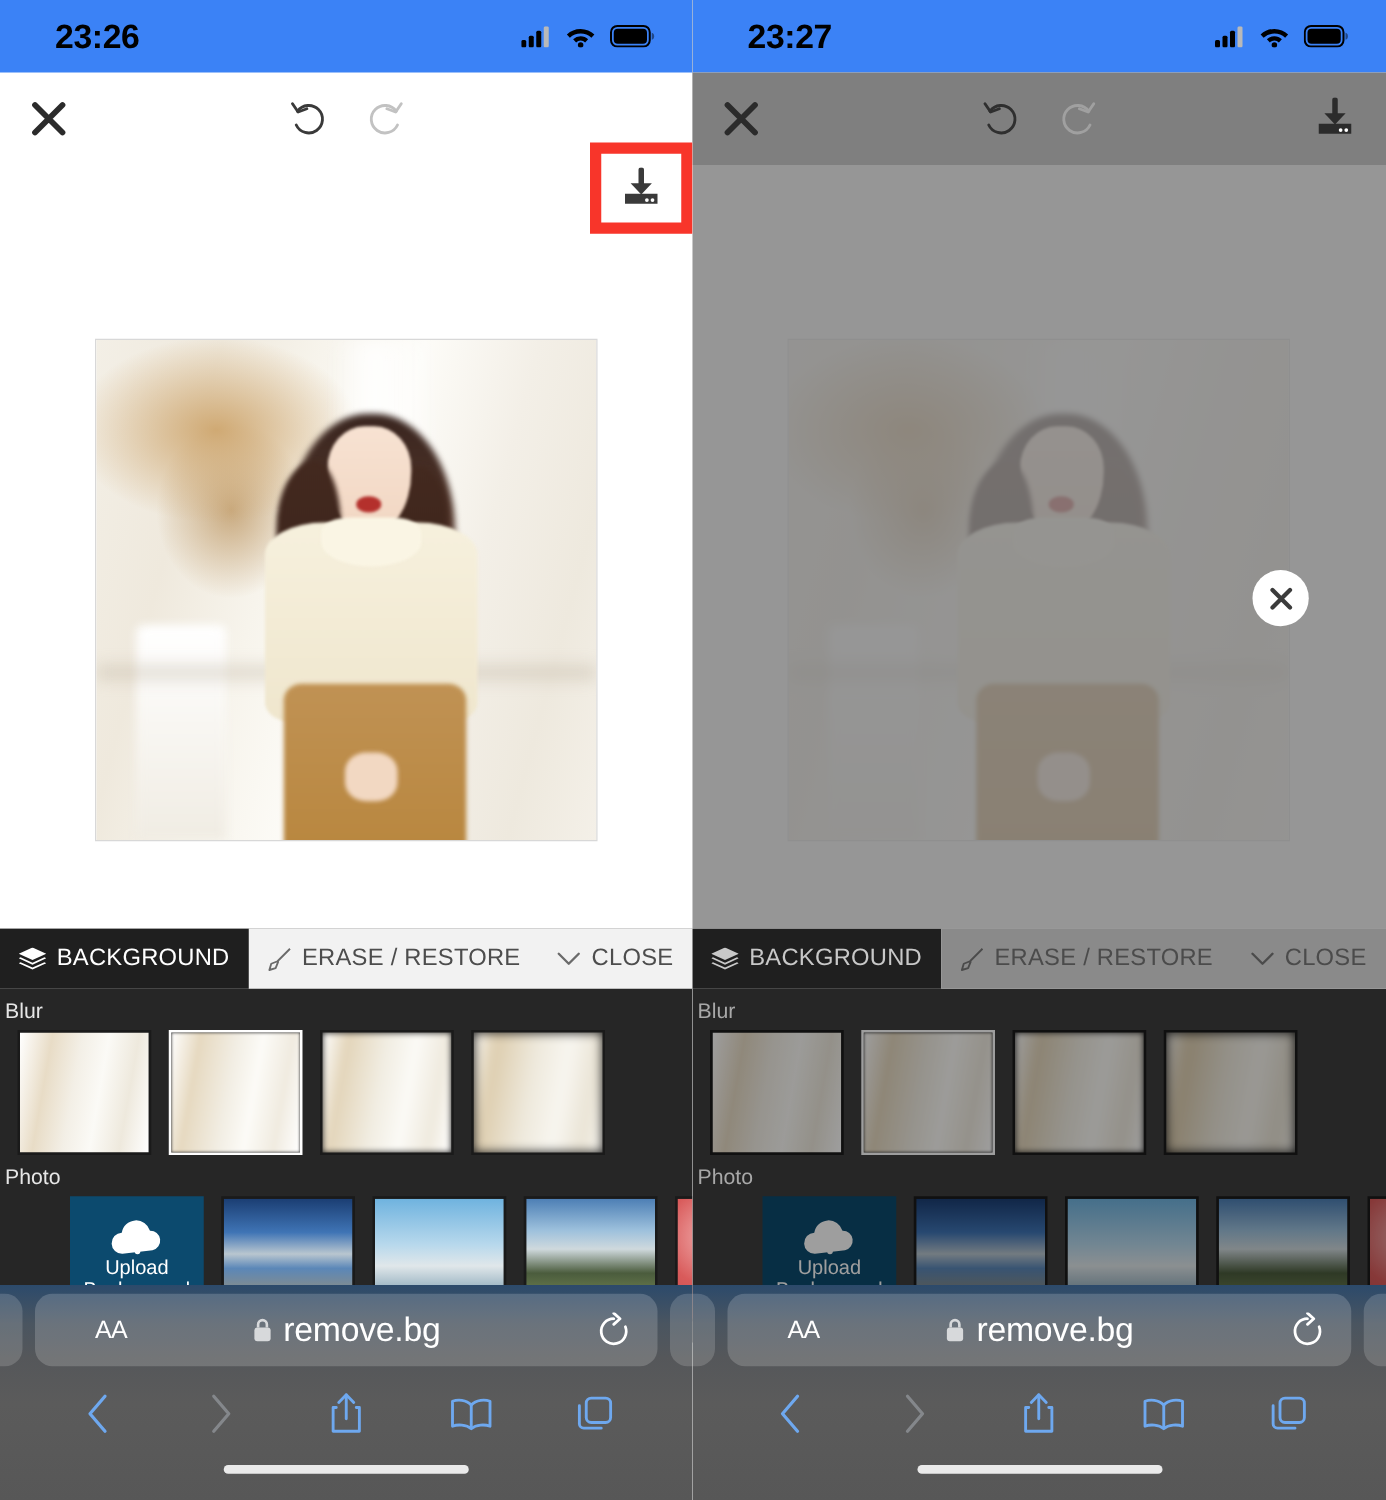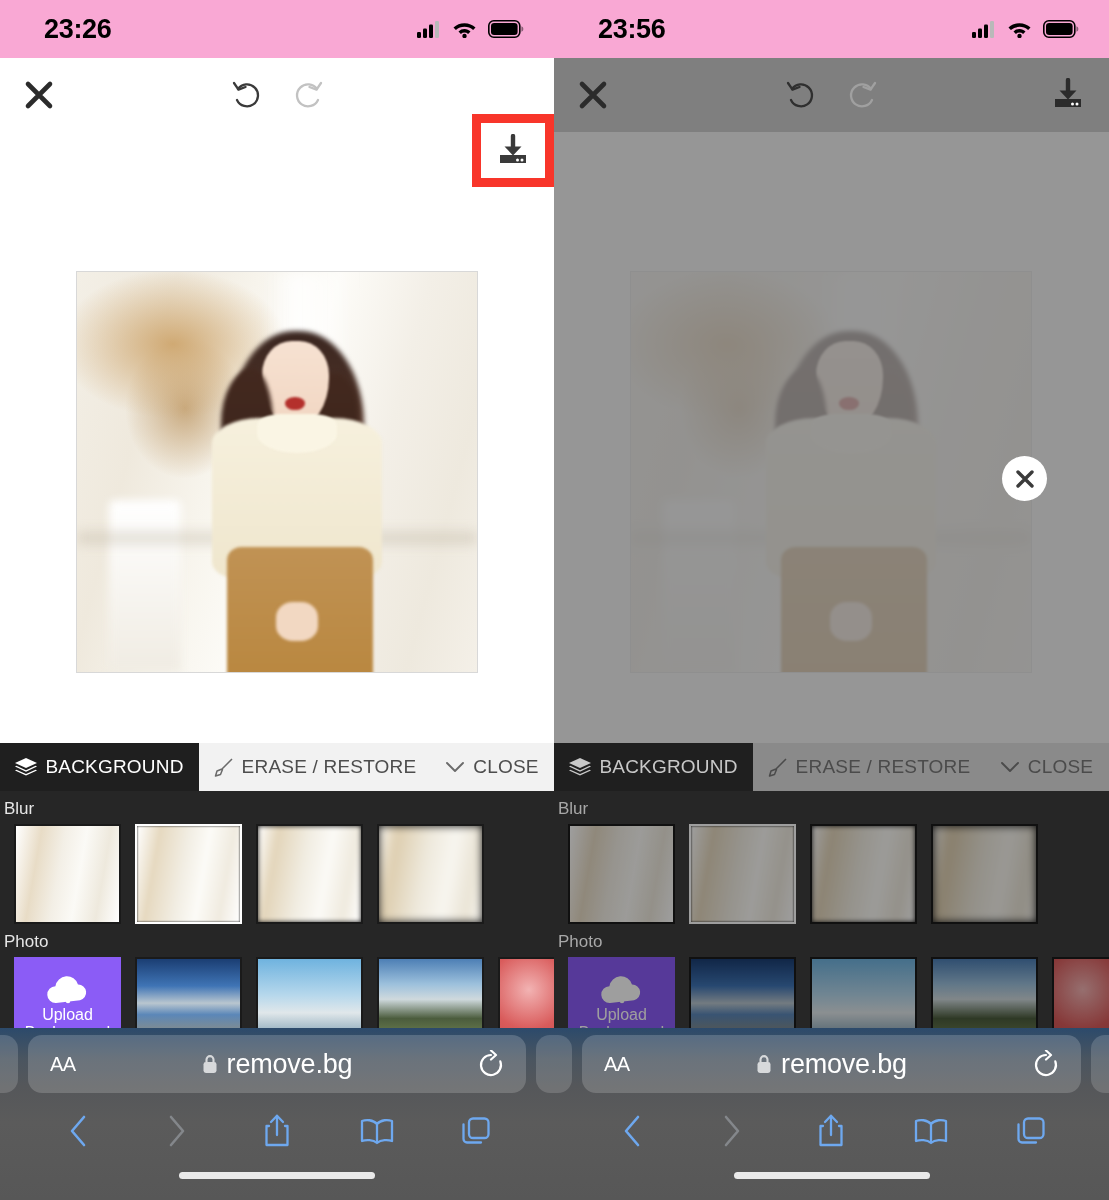--- a/index.html
+++ b/index.html
@@ -20,21 +20,21 @@
     overflow: hidden;
     background: #ffffff;
     flex: 0 0 auto;
   }
   .panel.right { width: 555px; }
 
   
   .statusbar {
     position: relative;
     height: 58px;
-    background: #f9a8d4;
+    background: #3b82f6;
     display: flex;
     align-items: center;
     justify-content: space-between;
     padding: 0 30px 0 44px;
   }
   .status-time {
     font-size: 27px;
     font-weight: bold;
     color: #000;
     letter-spacing: -0.3px;
@@ -173,24 +173,25 @@
     width: 107px; height: 100px;
     flex: 0 0 auto;
     position: relative; overflow: hidden;
     border: 2px solid transparent;
     background: #1a1a1a;
   }
   .thumb.sel { border-color: #ffffff; }
   .thumb .mini { position: absolute; inset: 0; }
   .upload-tile {
     width: 107px; height: 100px; flex: 0 0 auto;
-    background: #8b5cf6;
+    background: #0c4a6e;
     display: flex; flex-direction: column;
     align-items: center; justify-content: center;
     color: #fff;
+    margin-left: 42px;
   }
   .upload-tile .ulabel { font-size: 16px; line-height: 1.12; text-align: center; }
 
   
   .bg-b1 { background: linear-gradient(100deg,#ffffff 0%,#e8dcc6 22%,#f3efe6 42%,#fbfaf6 60%,#eee9dd 80%,#ffffff 100%); }
   .bg-b2 { background: linear-gradient(100deg,#ffffff 0%,#e6d9c0 20%,#f2eee4 45%,#fcfbf7 62%,#f0ebe0 82%,#ffffff 100%); filter: blur(1.2px); }
   .bg-b3 { background: linear-gradient(100deg,#ffffff 0%,#e3d5ba 18%,#f1ede2 44%,#fbfaf6 64%,#efeade 84%,#ffffff 100%); filter: blur(2.6px); }
   .bg-b4 { background: linear-gradient(100deg,#fdfcf9 0%,#ddcdae 16%,#eee9dc 44%,#f8f6f0 66%,#e9e3d4 86%,#fbfaf6 100%); filter: blur(4.2px); }
   .bg-p1 { background: linear-gradient(180deg,#1b3e73 0%,#3f74b5 28%,#b9c6cf 46%,#5b87b8 58%,#8a8d86 78%,#b4ab9d 100%); }
   .bg-p2 { background: linear-gradient(180deg,#6fb3df 0%,#b7d8ec 38%,#e0e7ea 56%,#9db6c4 74%,#7e98aa 100%); }
@@ -212,21 +213,21 @@
   .urlrow { display:flex; align-items:center; height: 72px; padding: 0 0 0 0; gap: 10px; position: relative; }
   .side-pill { width: 34px; height: 58px; background: rgba(255,255,255,0.16); border-radius: 14px; }
   .urlbar {
     flex: 1; height: 58px; margin: 0;
     background: rgba(255,255,255,0.18);
     border-radius: 14px;
     display: flex; align-items: center;
     position: relative;
     padding: 0 22px;
   }
-  .aa { color: #fff; font-size: 20px; letter-spacing: -0.5px; }
+  .aa { color: #fff; font-size: 20px; letter-spacing: -0.5px; margin-left: 26px; }
   .url-center {
     position: absolute; left: 0; right: 0;
     display: flex; align-items: center; justify-content: center; gap: 9px;
     pointer-events: none;
   }
   .url-text { color: #ffffff; font-size: 27px; letter-spacing: -0.2px; }
   .reload { color:#fff; position:absolute; right: 22px; }
   .navrow { display:flex; align-items:center; height: 62px; padding: 0 28px; }
   .navrow > div { flex: 1; display: flex; align-items: center; justify-content: center; }
   .homebar { height: 38px; display:flex; align-items:flex-start; justify-content:center; }
@@ -538,21 +539,21 @@
       </div>
       <div class="homebar">
           <div class="homebar-pill"></div>
         </div>
     </div>
   </div>
 
   <div class="panel right">
 
     <div class="statusbar">
-      <div class="status-time">23:56</div>
+      <div class="status-time">23:27</div>
       <div class="status-icons">
         <span>
           <svg width="24" height="17" viewBox="0 0 24 17">
               <rect x="0" y="11" width="4" height="6" rx="1.2" fill="#000"></rect>
               <rect x="6" y="7.5" width="4" height="9.5" rx="1.2" fill="#000"></rect>
               <rect x="12" y="3.5" width="4" height="13.5" rx="1.2" fill="#000"></rect>
               <rect x="18" y="0" width="4" height="17" rx="1.2" fill="#b9b9b9"></rect>
             </svg>
         </span>
         <span>

